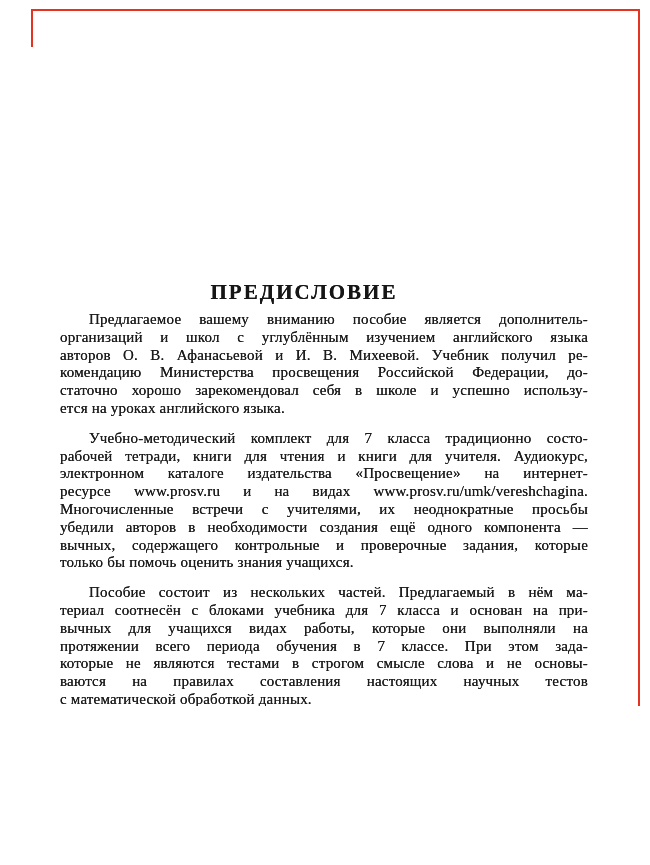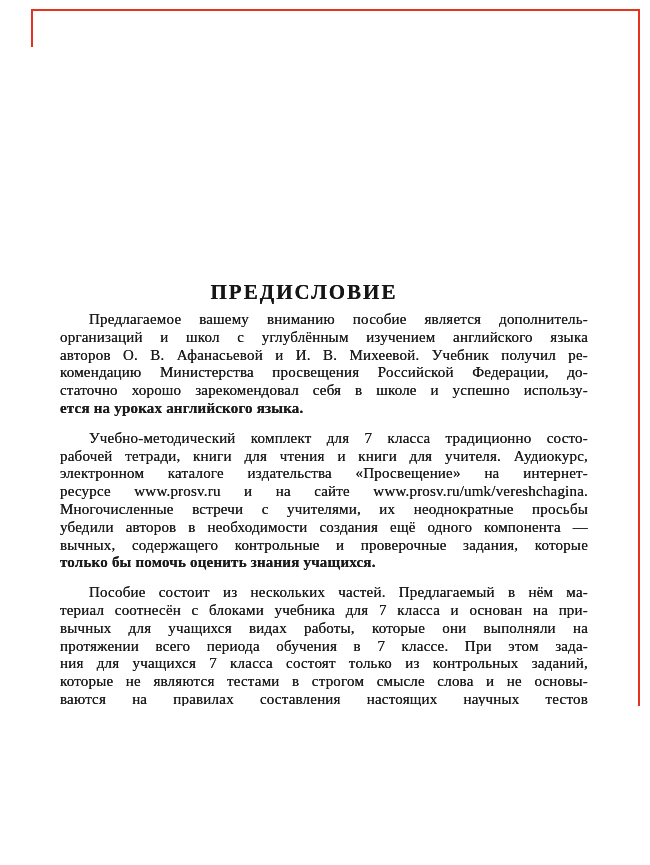--- a/index.html
+++ b/index.html
@@ -64,21 +64,20 @@
   .line {
     white-space: nowrap;
     text-align: justify;
     text-align-last: justify;
     height: 17.8px;
   }
   .line.first { padding-left: 29px; }
   .line.last {
     text-align: left;
     text-align-last: left;
-    font-weight: bold;
   }
   .page-number {
     position: absolute;
     top: 781px;
     left: 546px;
     width: 24px;
     text-align: center;
     font-size: 15.5px;
     color: #2a2a2a;
   }
@@ -101,32 +100,31 @@
         <div class="line">организаций и школ с углублённым изучением английского языка</div>
         <div class="line">авторов О. В. Афанасьевой и И. В. Михеевой. Учебник получил ре-</div>
         <div class="line">комендацию Министерства просвещения Российской Федерации, до-</div>
         <div class="line">статочно хорошо зарекомендовал себя в школе и успешно использу-</div>
         <div class="line last">ется на уроках английского языка.</div>
       </div>
       <div class="para">
         <div class="line first">Учебно-методический комплект для 7 класса традиционно состо-</div>
         <div class="line">рабочей тетради, книги для чтения и книги для учителя. Аудиокурс,</div>
         <div class="line">электронном каталоге издательства «Просвещение» на интернет-</div>
-        <div class="line">ресурсе www.prosv.ru и на сайте www.prosv.ru/umk/vereshchagina.</div>
+        <div class="line">ресурсе www.prosv.ru и на видах www.prosv.ru/umk/vereshchagina.</div>
         <div class="line">Многочисленные встречи с учителями, их неоднократные просьбы</div>
         <div class="line">убедили авторов в необходимости создания ещё одного компонента —</div>
         <div class="line">вычных, содержащего контрольные и проверочные задания, которые</div>
         <div class="line last">только бы помочь оценить знания учащихся.</div>
       </div>
       <div class="para">
         <div class="line first">Пособие состоит из нескольких частей. Предлагаемый в нём ма-</div>
         <div class="line">териал соотнесён с блоками учебника для 7 класса и основан на при-</div>
         <div class="line">вычных для учащихся видах работы, которые они выполняли на</div>
         <div class="line">протяжении всего периода обучения в 7 классе. При этом зада-</div>
-        <div class="line">ния для учащихся 7 класса состоят только из контрольных заданий,</div>
         <div class="line">которые не являются тестами в строгом смысле слова и не основы-</div>
         <div class="line">ваются на правилах составления настоящих научных тестов</div>
         <div class="line last">с математической обработкой данных.</div>
       </div>
     </div>
 
   <div class="page-number">3</div>
 
 </div>
 

